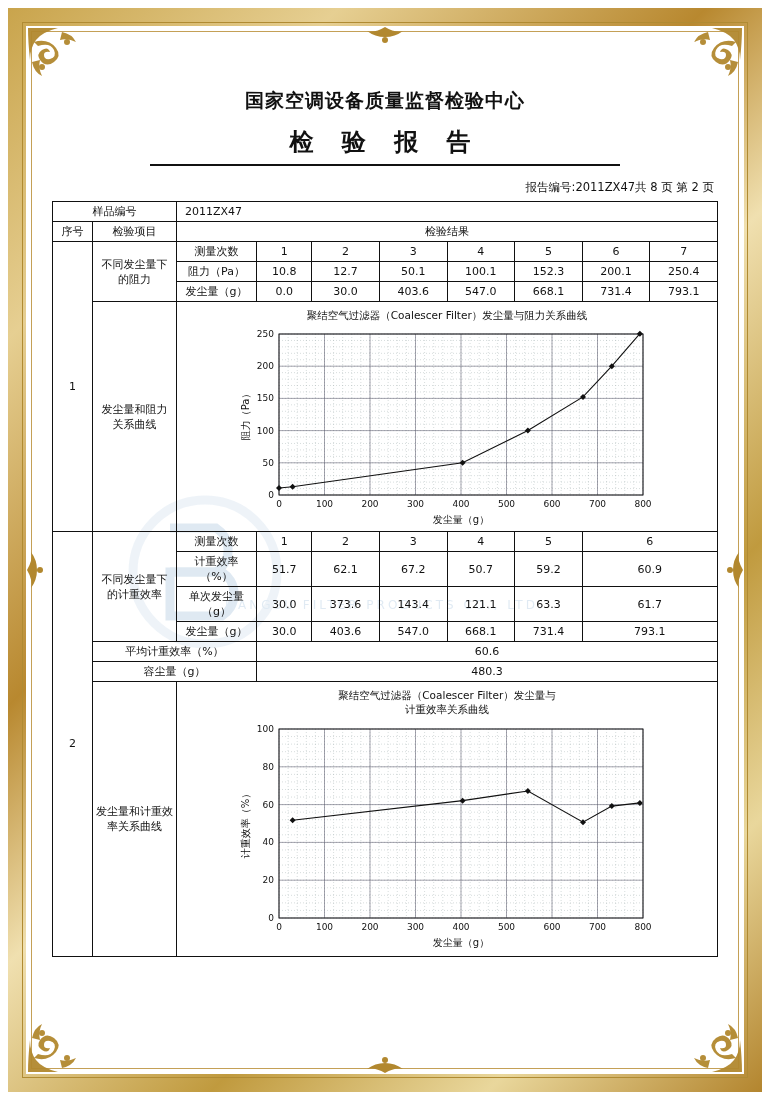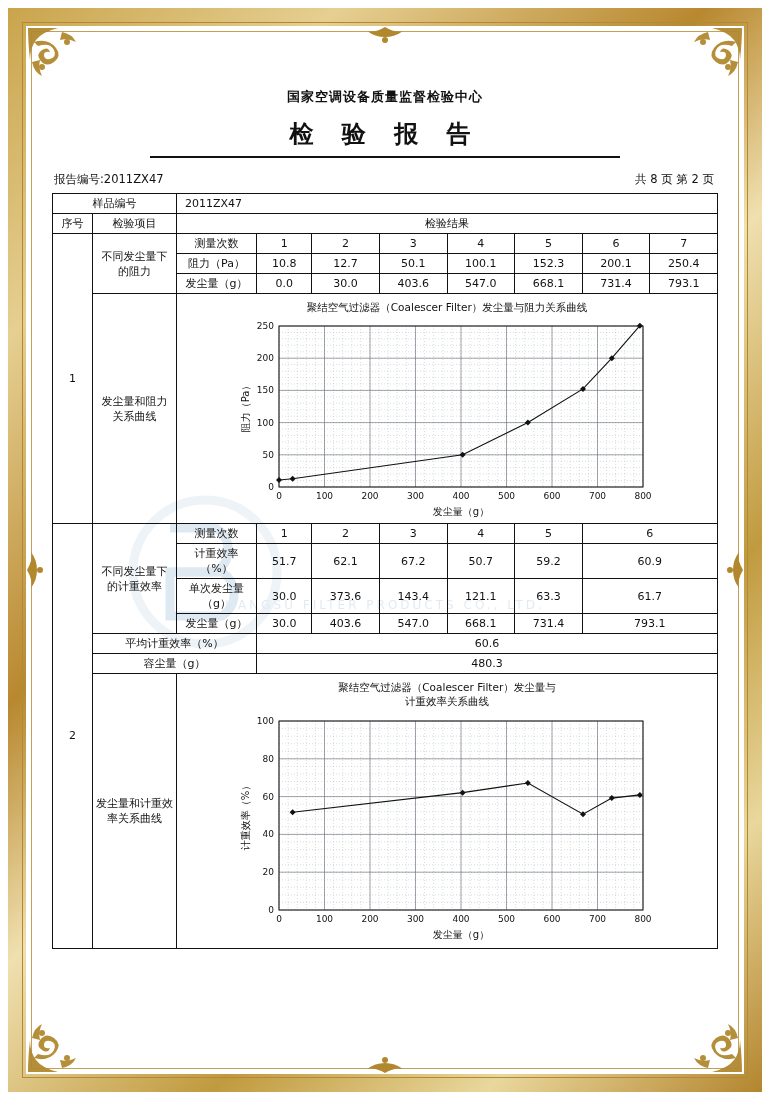--- a/index.html
+++ b/index.html
@@ -45,32 +45,32 @@
   .edge-orn{position:absolute;color:#b2882f;}
   
   .content{
     position:absolute;left:52px;top:60px;width:666px;
   }
   .title-center{
     text-align:center;
     font-family:"DejaVu Sans","Liberation Sans",sans-serif;
   }
   .org{
-    font-size:13px;font-weight:bold;color:#111;letter-spacing:1px;
+    font-size:19px;font-weight:bold;color:#111;letter-spacing:1px;
     margin-top:28px;
   }
   .rpt{
     font-size:24px;font-weight:bold;color:#111;letter-spacing:10px;
     margin-top:12px;
   }
   .underline-row{
     margin-top:6px;height:2px;background:#111;width:470px;margin-left:auto;margin-right:auto;
   }
   .meta{
-    display:flex;justify-content:space-between;align-items:flex-end;
+    display:flex;justify-content:flex-end;align-items:flex-end;
     margin-top:14px;font-size:11.5px;color:#111;
     padding:0 4px 0 2px;
   }
   table.main{
     border-collapse:collapse;width:100%;margin-top:6px;
     font-size:11px;color:#111;border-radius:6px;
   }
   table.main td{
     border:1px solid #111;padding:2px 3px;text-align:center;vertical-align:middle;
   }

